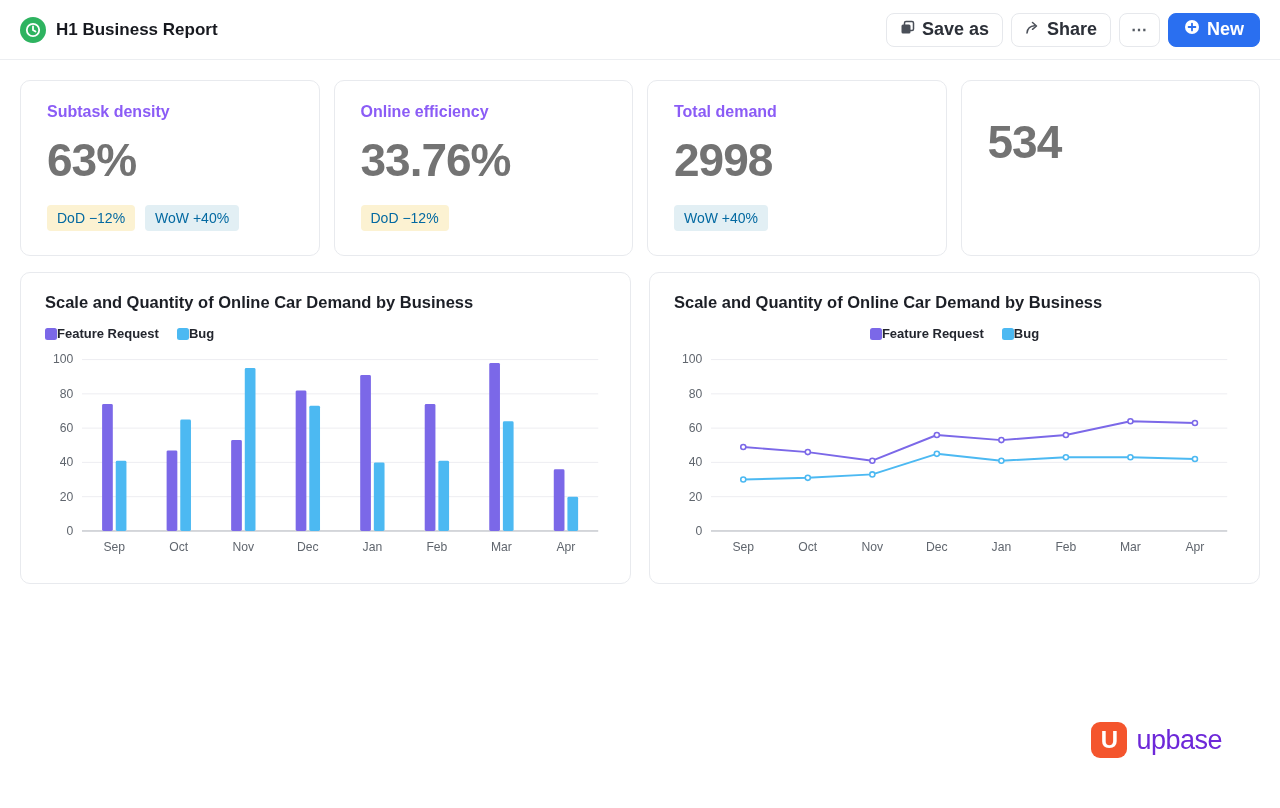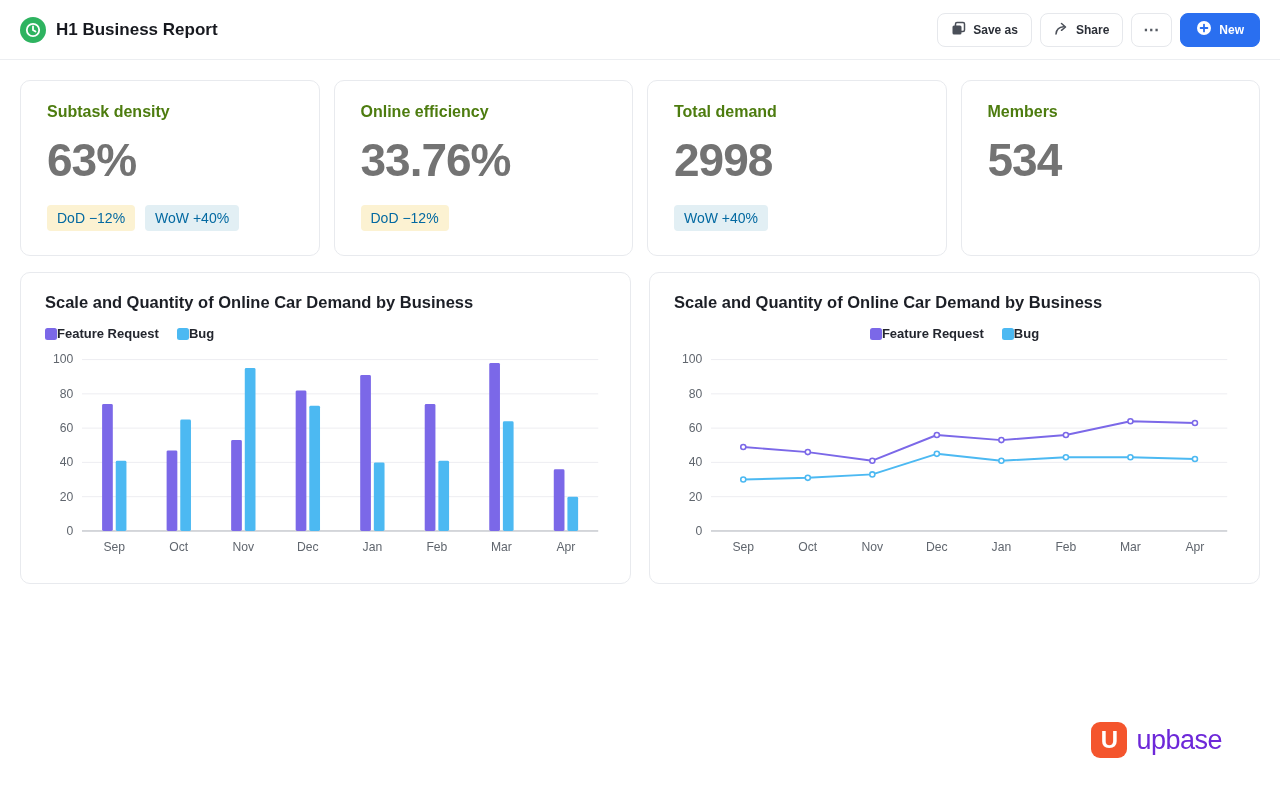--- a/index.html
+++ b/index.html
@@ -20,35 +20,35 @@
   .app-icon {
     width:26px; height:26px; border-radius:50%;
     background:#2eb360; display:flex; align-items:center; justify-content:center;
   }
   .page-title { font-size:17px; font-weight:700; color:#17191f; }
   .header-right { display:flex; align-items:center; gap:8px; }
   .btn {
     display:flex; align-items:center; gap:7px;
     height:34px; padding:0 13px; border-radius:8px;
     border:1px solid #e6e8ec; background:#fff;
-    font-size:12px; font-weight:600; color:#2c3038; cursor:pointer;
+    font-size:18px; font-weight:600; color:#2c3038; cursor:pointer;
     font-family:"Liberation Sans", sans-serif;
   }
   .btn-more { padding:0 11px; font-size:16px; letter-spacing:1px; color:#565b63; }
   .btn-new {
     background:#2a6ff0; border-color:#2a6ff0; color:#fff;
     padding:0 15px; font-weight:600;
   }
   
   .kpi-row { display:flex; gap:14px; padding:20px 20px 0 20px; }
   .card {
     background:#fff; border:1px solid #e8eaee; border-radius:10px;
   }
   .kpi-card { flex:1; height:176px; padding:22px 26px; }
-  .kpi-title { font-size:16px; font-weight:700; color:#4d7c0f; }
+  .kpi-title { font-size:16px; font-weight:700; color:#8b5cf6; }
   .kpi-value {
     font-size:46px; font-weight:700; color:#737373;
     margin-top:12px; letter-spacing:-1px;
   }
   .kpi-badges { display:flex; gap:10px; margin-top:18px; }
   .badge {
     font-size:14px; font-weight:500; color:#0369a1;
     padding:5px 10px; border-radius:4px; white-space:nowrap;
   }
   .badge-yellow { background:#fcf2d2; }
@@ -145,21 +145,20 @@
 
   <div class="card kpi-card">
     <div class="kpi-title">Total demand</div>
     <div class="kpi-value">2998</div>
     <div class="kpi-badges">
       <span class="badge badge-blue">WoW +40%</span>
     </div>
   </div>
 
   <div class="card kpi-card">
-    <div class="kpi-title">Members</div>
     <div class="kpi-value">534</div>
   </div>
 
 </div>
 
 <div class="chart-row">
 
   <div class="card chart-card">
     <div class="chart-title">Scale and Quantity of Online Car Demand by Business</div>
     <div class="legend">

